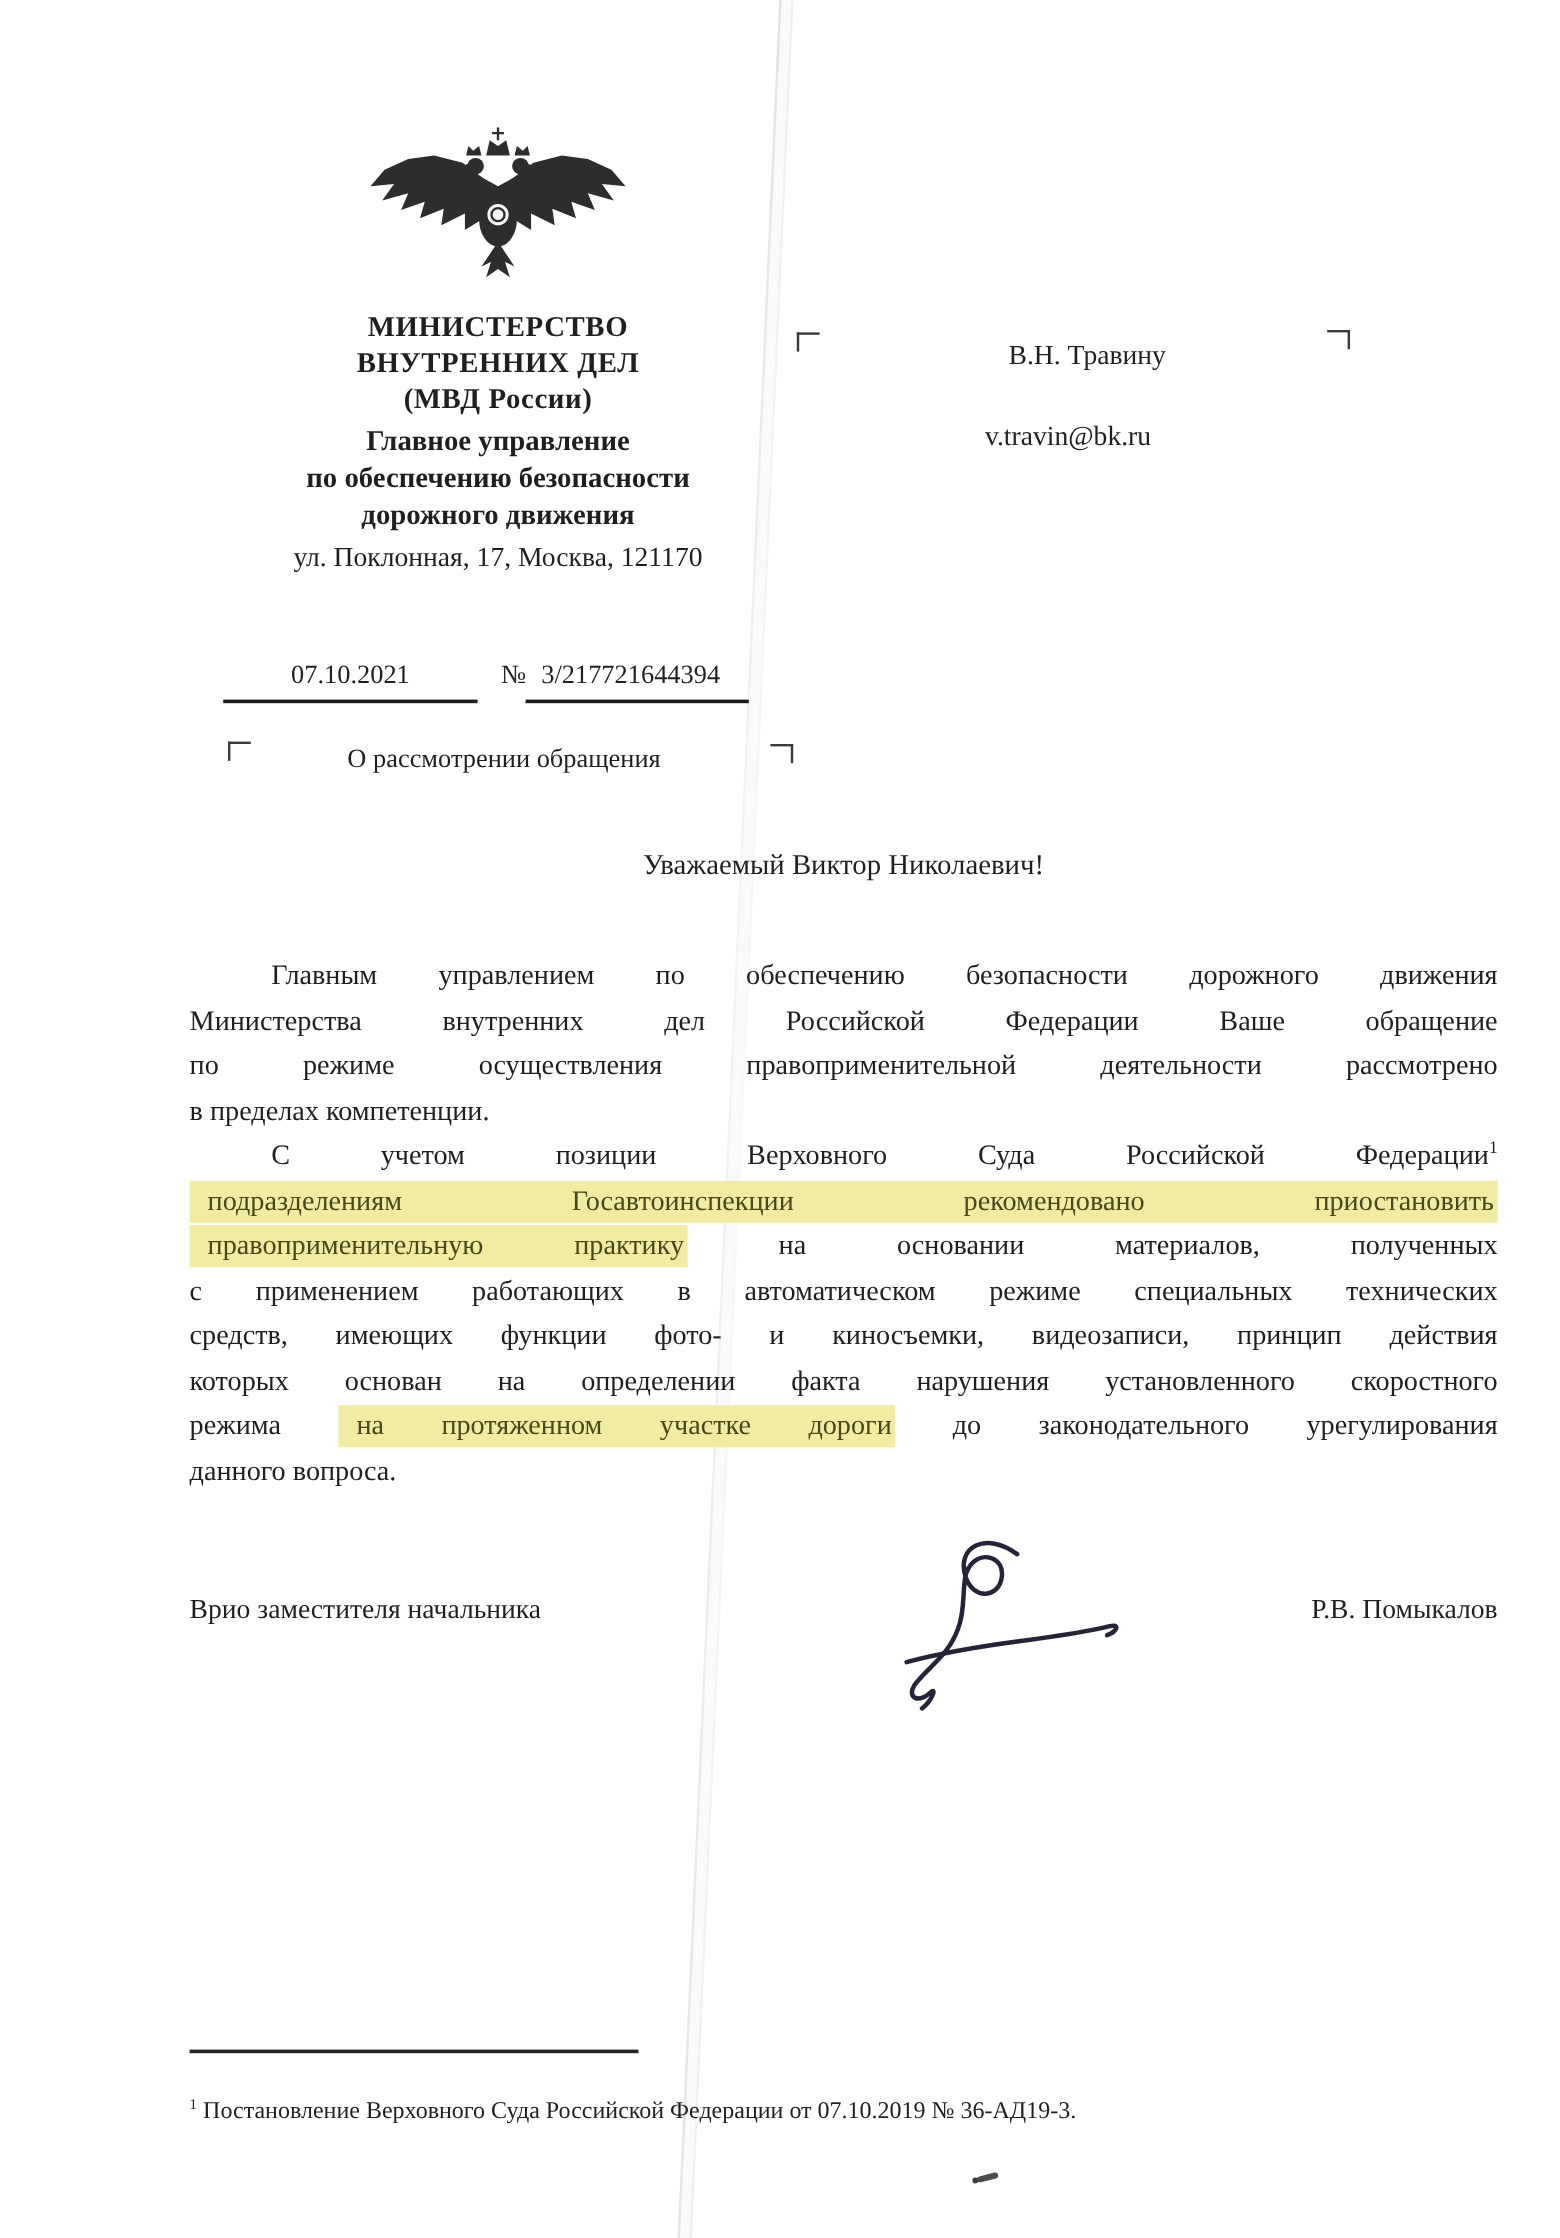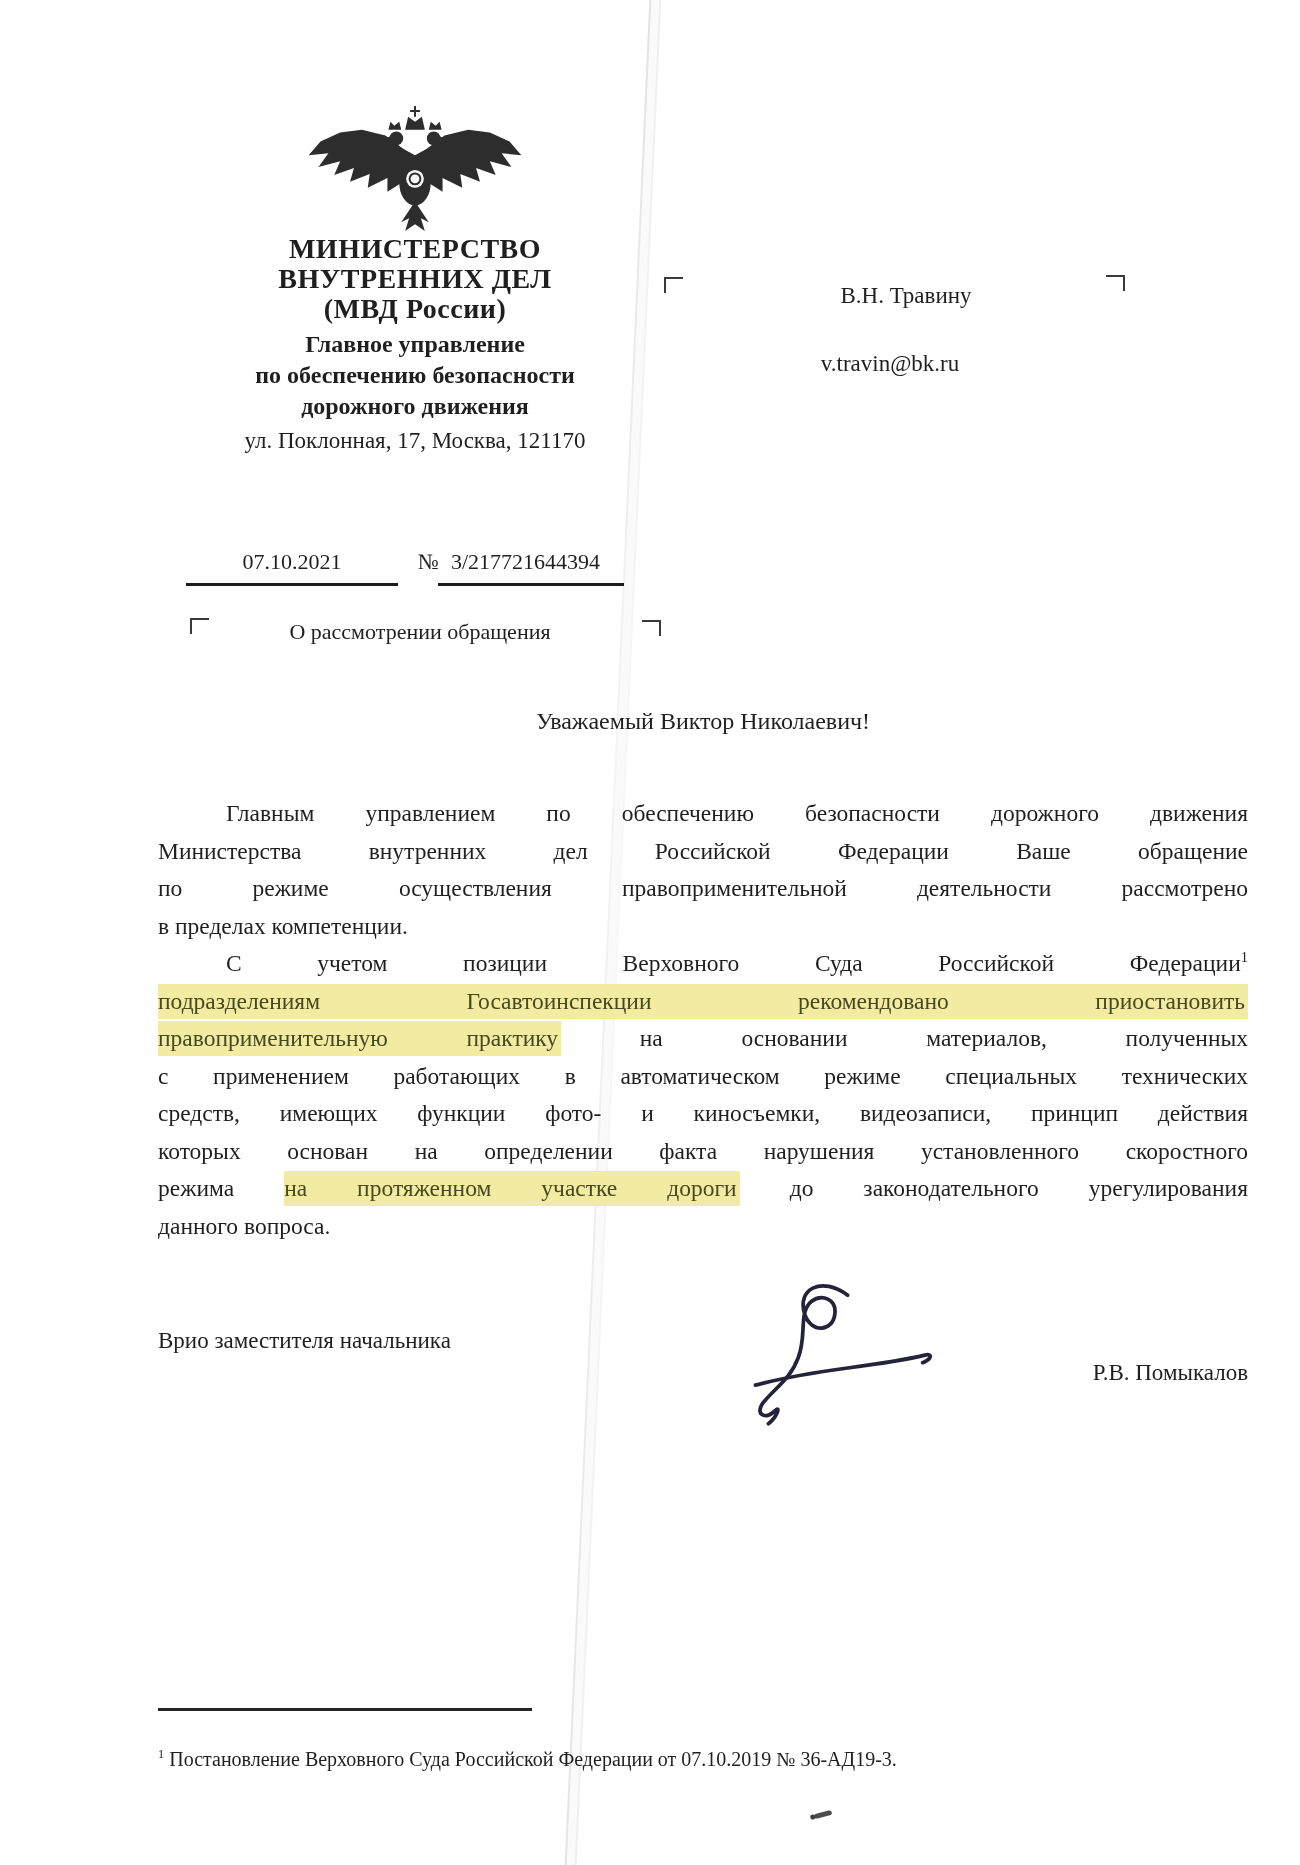--- a/index.html
+++ b/index.html
@@ -5,21 +5,21 @@
   html,body { margin:0; padding:0; background:#e9e9e9; }
   .page {
     position:relative; width:1300px; height:1865px; margin:0 auto;
     background:#ffffff; overflow:hidden;
     font-family:"Liberation Serif", serif; color:#1f1f1f;
   }
 
   
   .letterhead { position:absolute; left:180px; top:106px; width:470px; text-align:center; }
   .emblem { display:block; margin:0 auto; }
-  .org { font-weight:bold; font-size:28px; line-height:30px; letter-spacing:0.5px; }
+  .org { margin-top:24px; font-weight:bold; font-size:24px; line-height:30px; letter-spacing:0.5px; }
   .dept { margin-top:5px; font-weight:bold; font-size:24px; line-height:31px; }
   .addr { margin-top:5px; font-size:23px; line-height:28px; }
 
   
   .date-row { position:absolute; top:549px; left:0; width:1300px; font-size:22px; }
   .date-val { position:absolute; left:187px; width:210px; text-align:center; }
   .num-sign { position:absolute; left:408px; width:40px; text-align:center; }
   .num-val  { position:absolute; left:451px; width:182px; text-align:left; }
   .u-line { position:absolute; top:583px; height:3px; background:#1c1c1c; }
   .u1 { left:186px; width:212px; }
@@ -38,25 +38,25 @@
   
   .recipient-name  { position:absolute; left:756px; top:283px; width:300px; text-align:center; font-size:23px; }
   .recipient-email { position:absolute; left:740px; top:351px; width:300px; text-align:center; font-size:23px; }
 
   
   .greeting { position:absolute; left:158px; top:708px; width:1090px; text-align:center; font-size:24px; }
   .body-col { position:absolute; left:158px; top:795px; width:1090px; font-size:23.5px; }
   .bl { height:37.5px; line-height:37.5px; text-align:justify; text-align-last:justify; white-space:nowrap; }
   .bl.last { text-align:left; text-align-last:left; }
   .bl.ind { padding-left:68px; }
-  .hl { background:#f2eca2; color:#49471f; padding:4px 3px 5px 0; }
+  .hl { background:#f2eca2; color:#49471f; padding:4px 3px 5px 15px; }
 
   
   .sig-title { position:absolute; left:158px; top:1328px; font-size:23px; }
-  .sig-name  { position:absolute; left:1020px; top:1328px; width:228px; text-align:right; font-size:23px;margin-top:32px; }
+  .sig-name  { position:absolute; left:1020px; top:1328px; width:228px; text-align:right; font-size:23px; }
   .sig-script { position:absolute; left:708px; top:1278px; }
 
   
   .fn-rule { position:absolute; left:158px; top:1708px; width:374px; height:3px; background:#242424; }
   .footnote { position:absolute; left:158px; top:1748px; width:980px; font-size:20px; }
   sup { font-size:0.62em; vertical-align:super; line-height:0; }
 
   
   .fold { position:absolute; left:650px; top:-15px; width:16px; height:1910px;
           transform:rotate(2.6deg); transform-origin:top left; pointer-events:none; }

